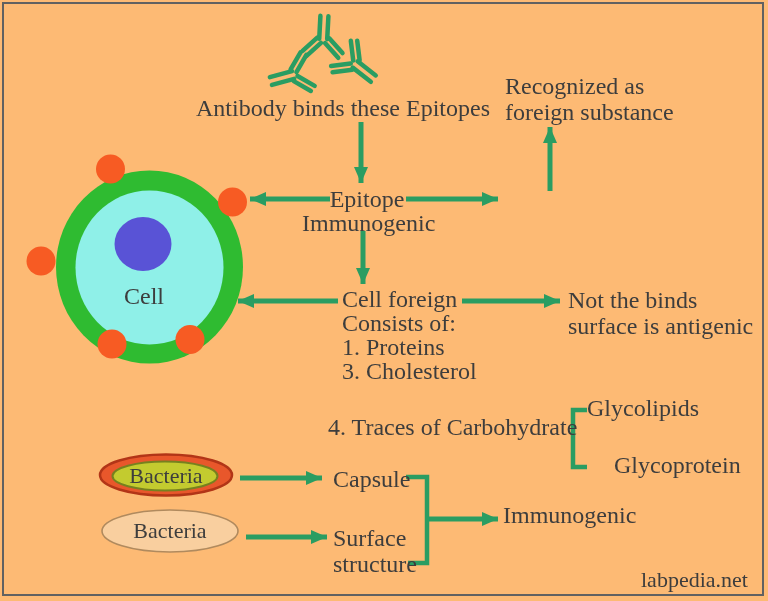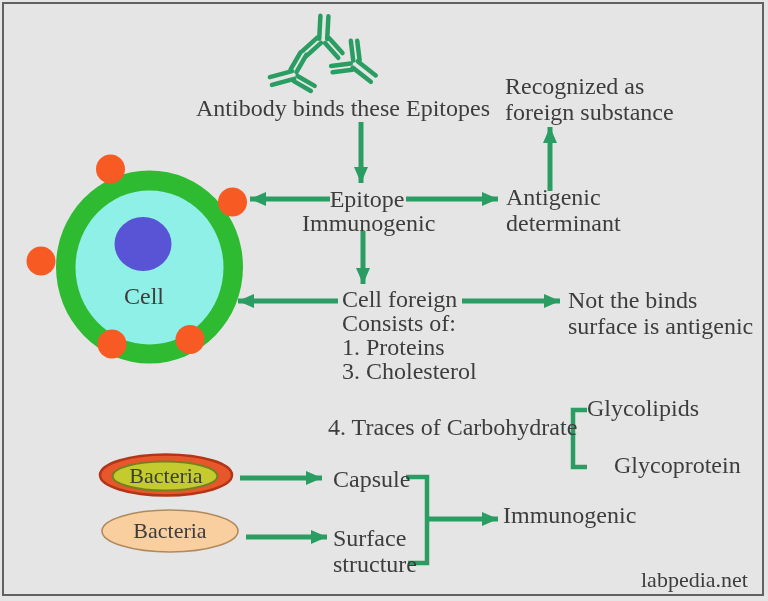--- a/index.html
+++ b/index.html
@@ -1,17 +1,17 @@
 <!DOCTYPE html>
 <html><head>
 <meta charset="utf-8">
 <style>
   html,body { margin:0; padding:0; background:#ffffff; }
   .stage {
-    position:relative; width:768px; height:601px; background:#e5e5e5;
+    position:relative; width:768px; height:601px; background:#fdba74;
     font-family:"Liberation Serif","DejaVu Serif",serif; color:#3d3d3d;
     overflow:hidden;
   }
   .frame {
     position:absolute; left:2px; top:2px; right:4px; bottom:5px;
     border:2px solid #616161; pointer-events:none;
   }
   svg.layer { position:absolute; left:0; top:0; }
   .txt { position:absolute; font-size:24px; line-height:26px; white-space:nowrap; }
   .ctr { text-align:center; }
@@ -87,24 +87,20 @@
   <div class="txt" style="left:505px; top:73px;">
     <div>Recognized as</div>
     <div>foreign substance</div>
   </div>
 
   <div class="txt ctr lh24" style="left:302px; top:187px; width:130px;">
     <div>Epitope</div>
     <div>Immunogenic</div>
   </div>
 
-  <div class="txt" style="left:506px; top:184px;">
-    <div>Antigenic</div>
-    <div>determinant</div>
-  </div>
 
   <div class="txt ctr" style="left:114px; top:283px; width:60px;">Cell</div>
 
   <div class="txt lh24" style="left:342px; top:287px;">
     <div>Cell foreign</div>
     <div>Consists of:</div>
     <div>1. Proteins</div>
     <div>3. Cholesterol</div>
   </div>
 

